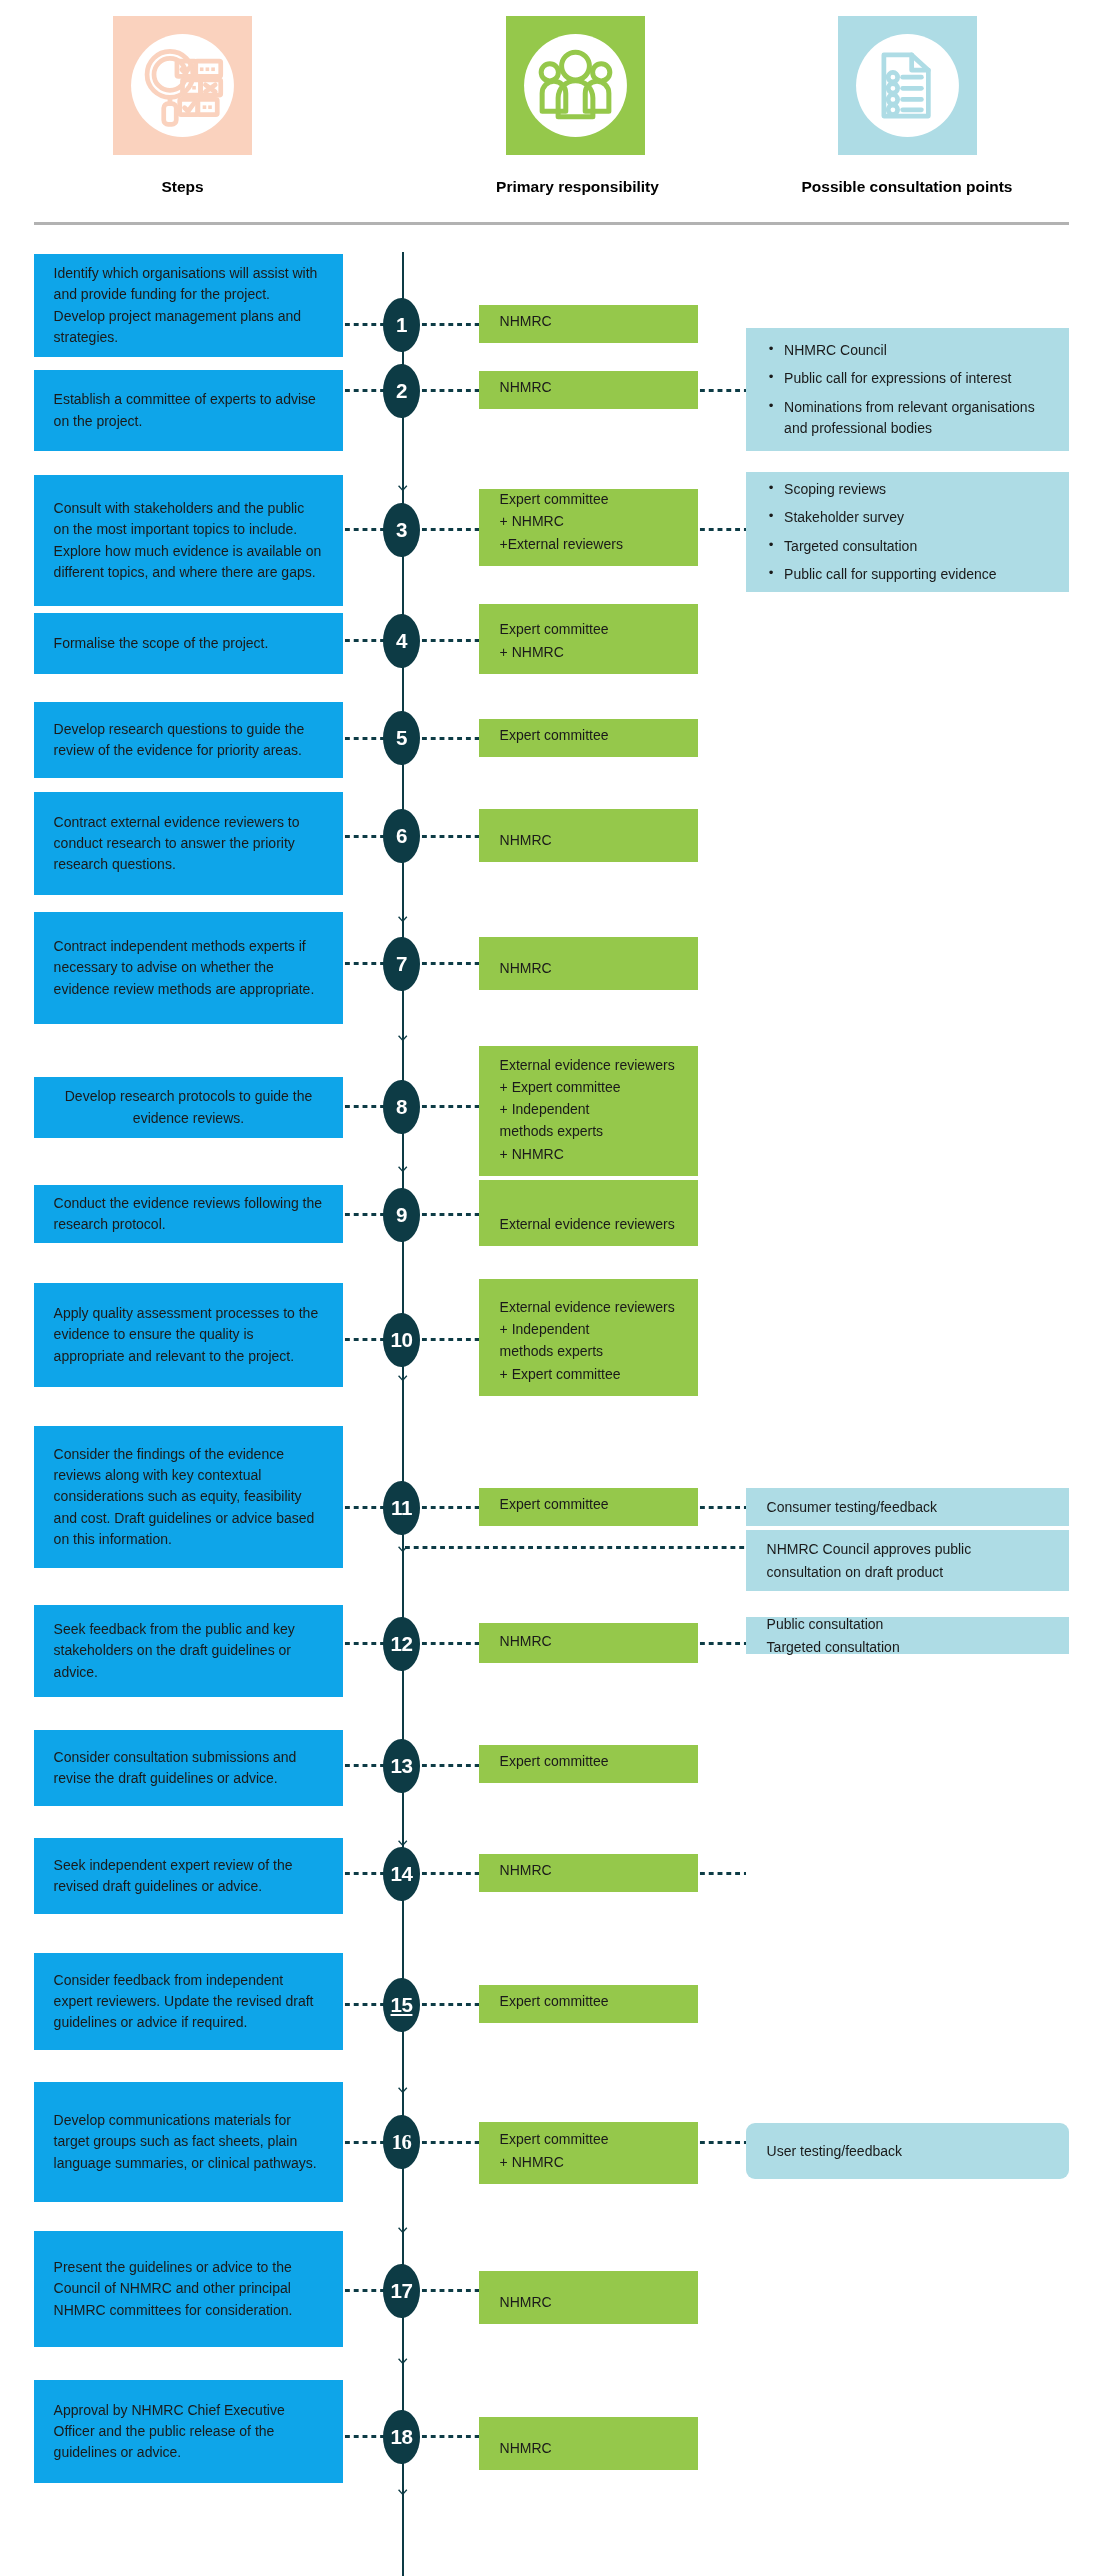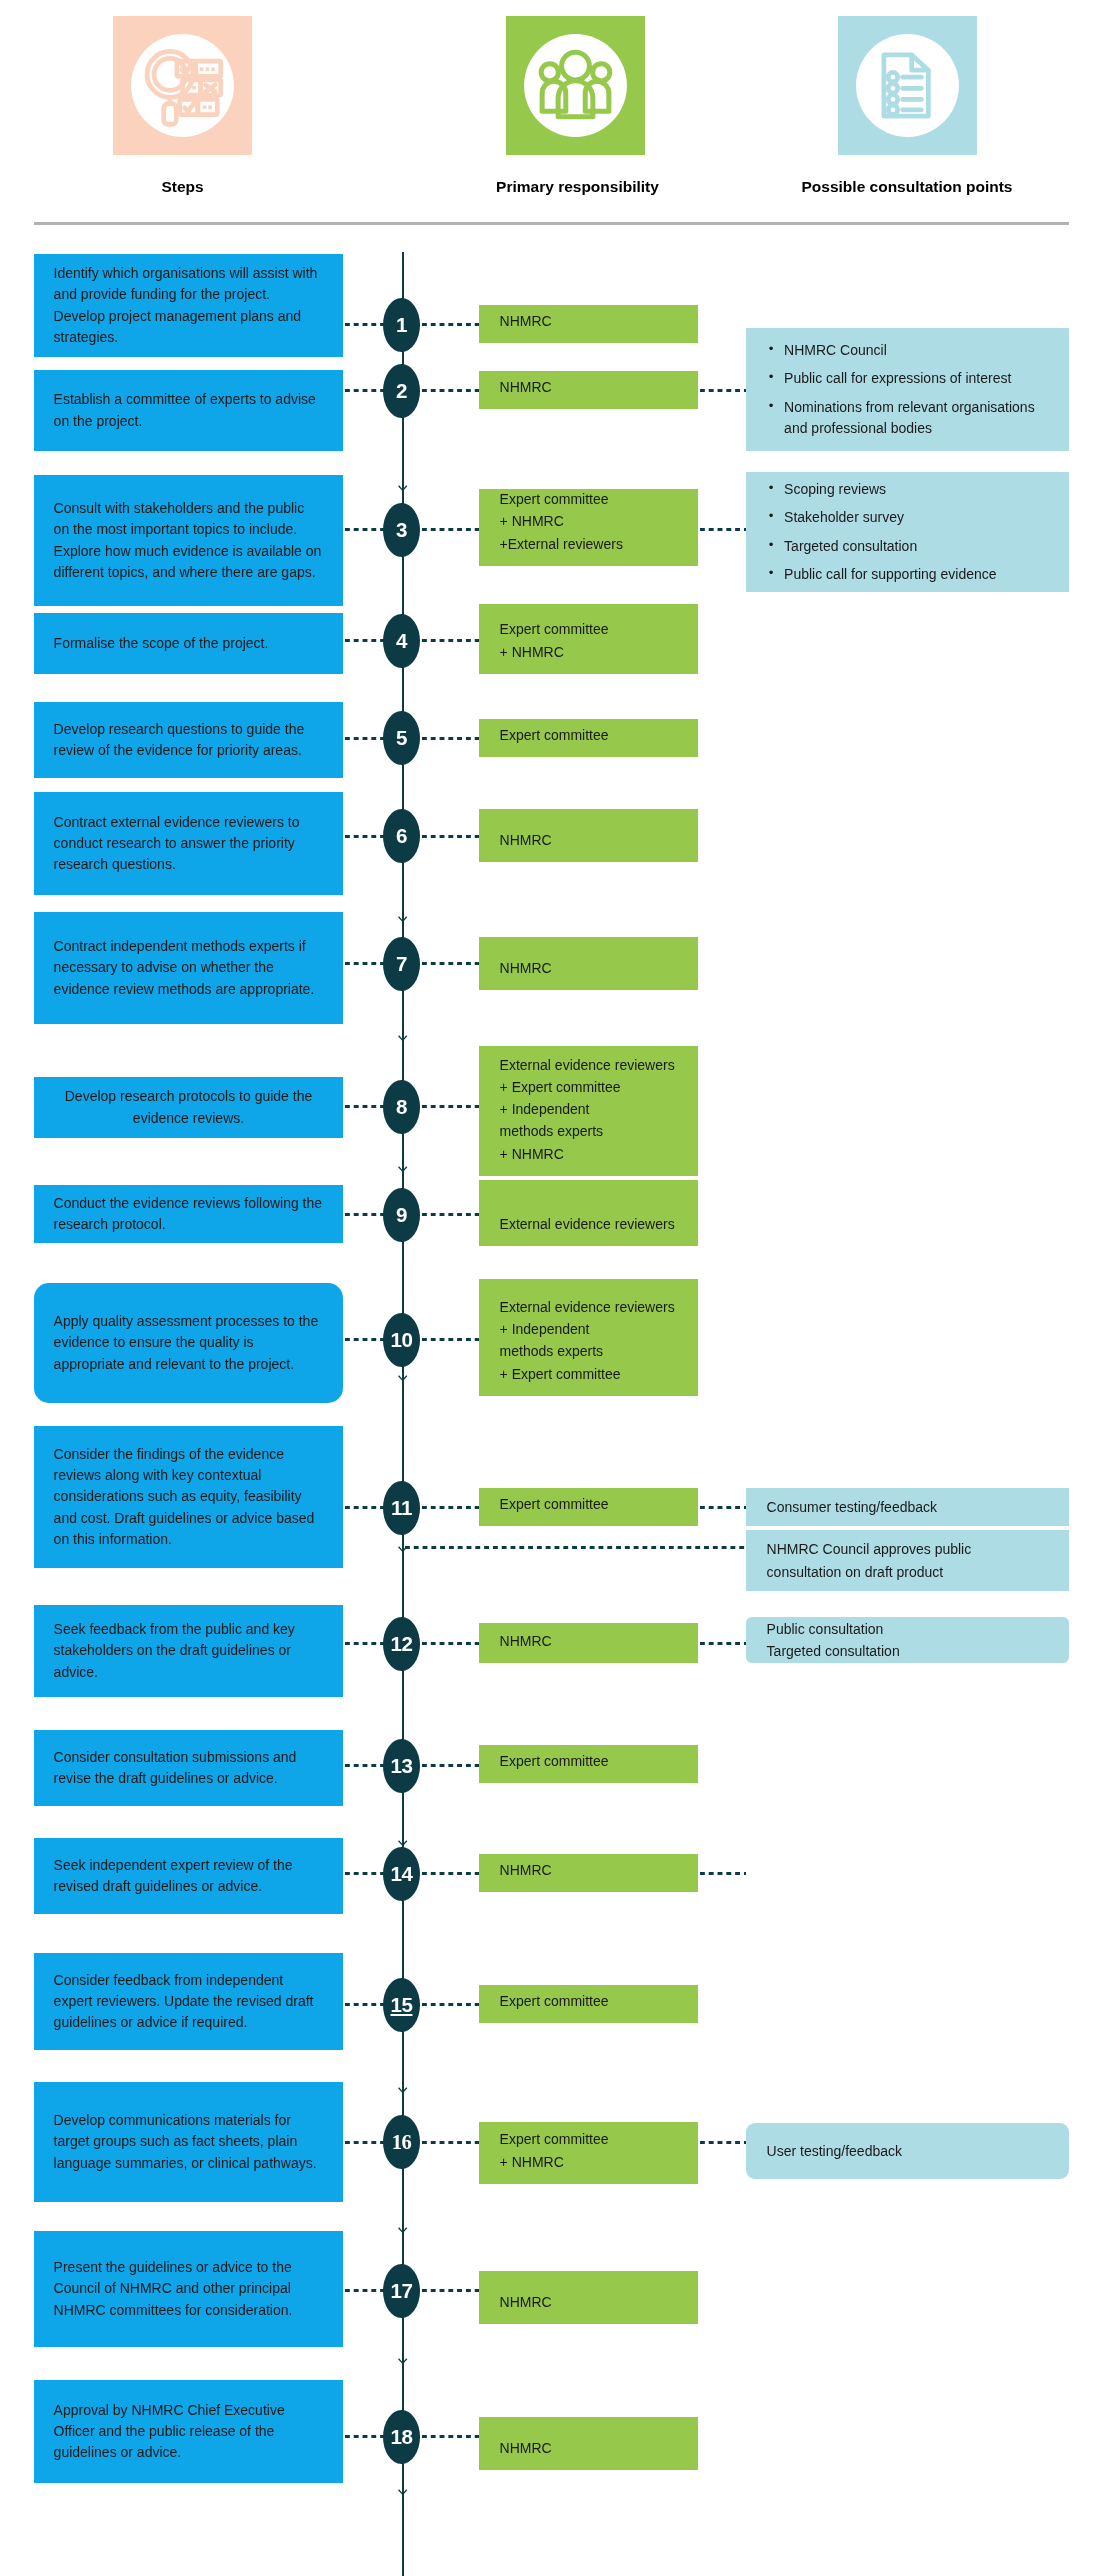--- a/index.html
+++ b/index.html
@@ -450,21 +450,21 @@
   <div class="step-box" style="top:1185px;height:58px;">
     <p>Conduct the evidence reviews following the research protocol.</p>
   </div>
   <div class="dots" style="left:343px;top:1213px;width:59px;"></div>
   <div class="node" style="left:383px;top:1188px;">9</div>
   <div class="dots" style="left:420px;top:1213px;width:59px;"></div>
   <div class="resp-box" style="top:1180px;height:66px;">
     <p>External evidence reviewers</p>
   </div>
 
-  <div class="step-box" style="top:1283px;height:120px;border-radius:15px;">
+  <div class="step-box" style="top:1283px;height:104px;">
     <p>Apply quality assessment processes to the evidence to ensure the quality is appropriate and relevant to the project.</p>
   </div>
   <div class="dots" style="left:343px;top:1338px;width:59px;"></div>
   <div class="node" style="left:383px;top:1313px;">10</div>
   <div class="dots" style="left:420px;top:1338px;width:59px;"></div>
   <div class="resp-box" style="top:1279px;height:117px;">
     <p>External evidence reviewers
 + Independent
     methods experts
 + Expert committee</p>
@@ -492,21 +492,21 @@
   <div class="step-box" style="top:1605px;height:92px;">
     <p>Seek feedback from the public and key stakeholders on the draft guidelines or advice.</p>
   </div>
   <div class="dots" style="left:343px;top:1642px;width:59px;"></div>
   <div class="node" style="left:383px;top:1617px;">12</div>
   <div class="dots" style="left:420px;top:1642px;width:59px;"></div>
   <div class="resp-box" style="top:1623px;height:40px;">
     <p>NHMRC</p>
   </div>
   <div class="dots" style="left:698px;top:1642px;width:48px;"></div>
-  <div class="cons-box" style="top:1617px;height:46px;border-radius:6px;">
+  <div class="cons-box" style="top:1617px;height:37px;">
     <p>Public consultation
 Targeted consultation</p>
   </div>
 
   <div class="step-box" style="top:1730px;height:76px;">
     <p>Consider consultation submissions and revise the draft guidelines or advice.</p>
   </div>
   <div class="dots" style="left:343px;top:1764px;width:59px;"></div>
   <div class="node" style="left:383px;top:1739px;">13</div>
   <div class="dots" style="left:420px;top:1764px;width:59px;"></div>

